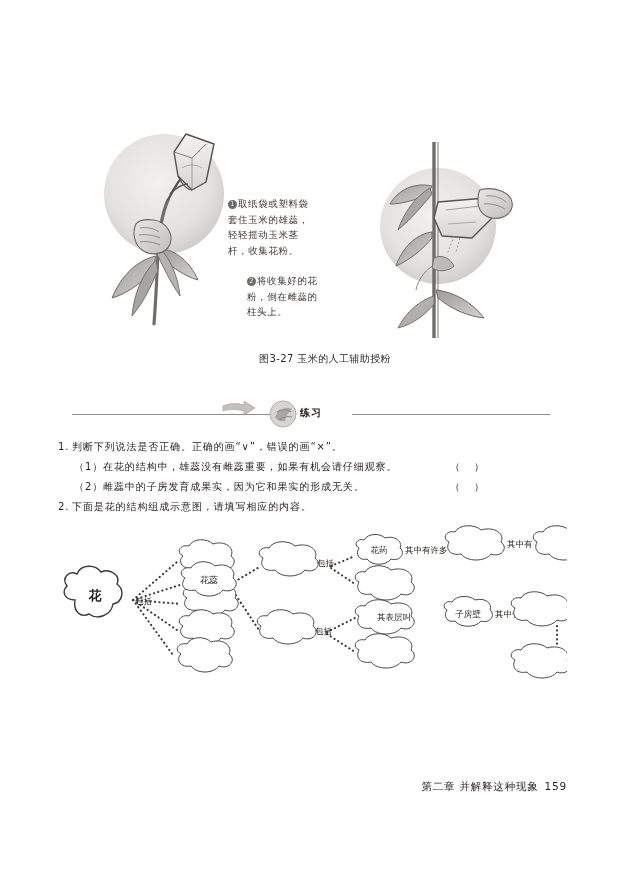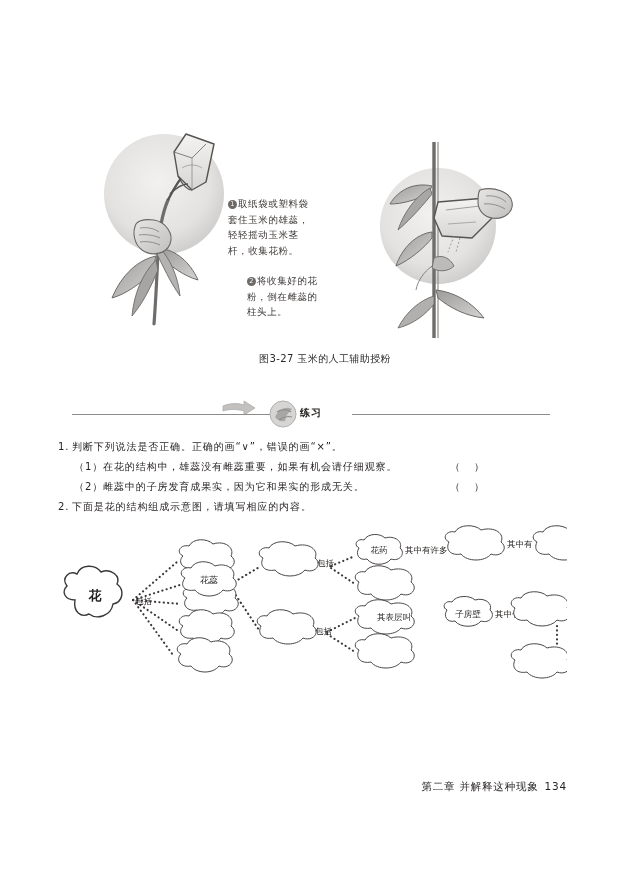--- a/index.html
+++ b/index.html
@@ -324,16 +324,16 @@
         <path d="M502 104 L502 122"></path>
       </g>
       <text x="512" y="112" font-family="DejaVu Sans, sans-serif" font-size="8" fill="#2b2826">其</text>
       <text x="512" y="122" font-family="DejaVu Sans, sans-serif" font-size="8" fill="#2b2826">中</text>
       <text x="512" y="132" font-family="DejaVu Sans, sans-serif" font-size="8" fill="#2b2826">有</text>
     </svg>
   </div>
 
 
   <div class="footer">
-    <span>第二章 并解释这种现象</span><span class="pageno">134</span>
+    <span>第二章 并解释这种现象</span><span class="pageno">159</span>
   </div>
 
 </div>
 
 </body></html>

